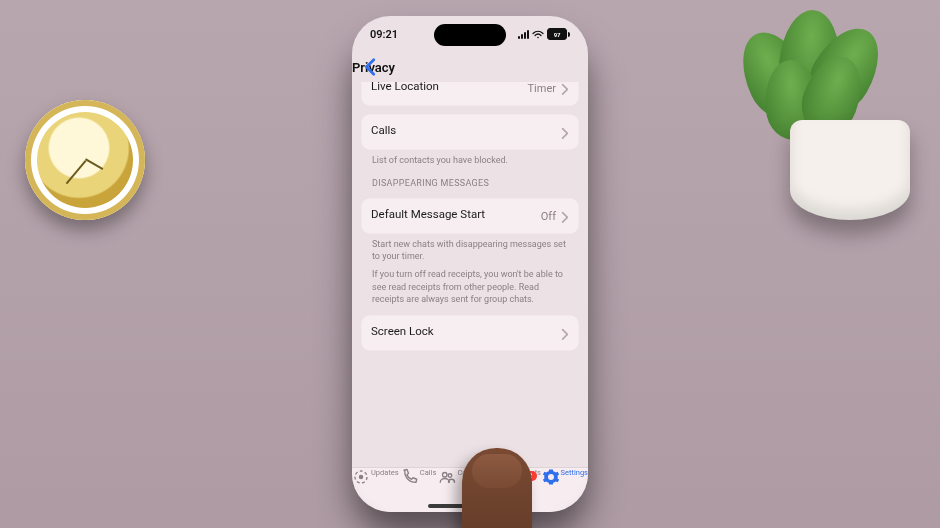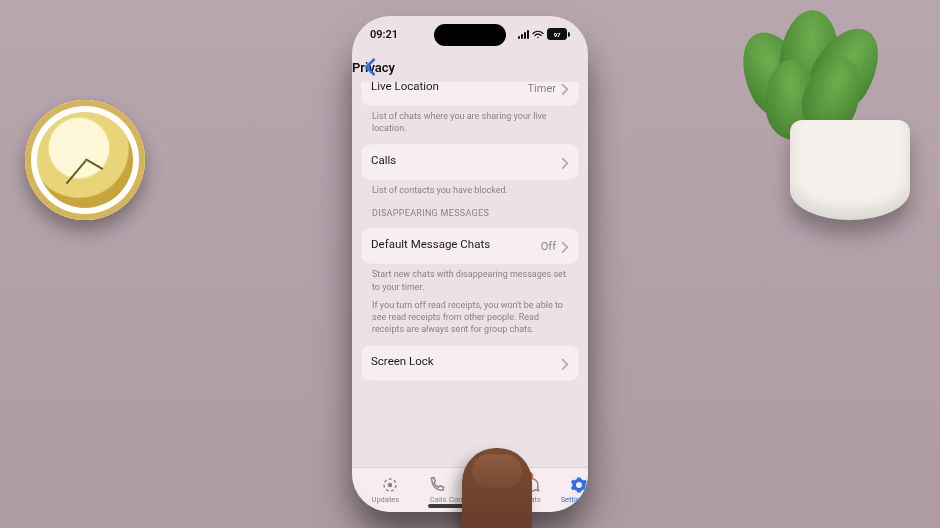--- a/index.html
+++ b/index.html
@@ -47,21 +47,21 @@
   .row .value{font-size:11px;color:#8a8086;}
   .row .tail{display:flex;align-items:center;gap:5px;}
   .chev{width:8px;height:10px;}
   .chev svg{display:block;stroke:#b2a7ac;}
   .toggle{width:32px;height:18px;border-radius:10px;background:#d9cfd3;position:relative;}
   .toggle::after{content:"";position:absolute;left:2px;top:2px;width:14px;height:14px;border-radius:50%;background:#fff;box-shadow:0 1px 2px rgba(0,0,0,.25);}
   .caption{font-size:9px;line-height:1.35;color:#8a8086;padding:4px 11px 2px;}
   .section-title{font-size:9px;letter-spacing:.3px;color:#8a8086;padding:10px 11px 2px;}
   
   .tabbar{position:absolute;left:0;right:0;bottom:0;height:44px;display:flex;border-top:1px solid rgba(0,0,0,.1);background:rgba(247,238,241,.92);backdrop-filter:blur(4px);}
-  .tab{flex:1;display:flex;flex-direction:column;align-items:flex-end;justify-content:center;gap:1px;color:#8a8086;font-size:7.5px;position:relative;}
+  .tab{flex:1;display:flex;flex-direction:row;align-items:flex-start;justify-content:center;gap:1px;color:#8a8086;font-size:7.5px;position:relative;}
   .tab.active{color:#2f6fed;}
   .tab svg{width:18px;height:18px;}
   .badge{position:absolute;top:3px;left:54%;min-width:10px;height:10px;padding:0 2px;border-radius:6px;background:#ff3b30;color:#fff;font-size:7px;font-weight:700;display:flex;align-items:center;justify-content:center;}
   .home-ind{position:absolute;left:50%;bottom:4px;transform:translateX(-50%);width:84px;height:4px;border-radius:3px;background:#1b1b1b;opacity:.85;z-index:30;}
 </style>
 </head>
 <body>
 
 <div class="scene">
 
@@ -123,41 +123,40 @@
               <span class="tail">
                 <span class="value">Timer</span>
                 <span class="chev">
                     <svg viewBox="0 0 10 16" fill="none" stroke-width="2" stroke-linecap="round" stroke-linejoin="round">
                       <polyline points="2 2 8 8 2 14"></polyline>
                     </svg>
                   </span>
               </span>
             </div>
           </div>
-          <div class="caption">List of chats where you are sharing your live location.</div>
 
           <div class="card">
             <div class="row">
               <span class="label">Calls</span>
               <span class="tail">
                   <span class="chev">
                     <svg viewBox="0 0 10 16" fill="none" stroke-width="2" stroke-linecap="round" stroke-linejoin="round">
                       <polyline points="2 2 8 8 2 14"></polyline>
                     </svg>
                   </span>
                 </span>
             </div>
           </div>
 
           <div class="caption">List of contacts you have blocked.</div>
 
           <div class="section-title">DISAPPEARING MESSAGES</div>
           <div class="card">
             <div class="row">
-              <span class="label">Default Message Chats</span>
+              <span class="label">Default Message Start</span>
               <span class="tail">
                 <span class="value">Off</span>
                 <span class="chev">
                     <svg viewBox="0 0 10 16" fill="none" stroke-width="2" stroke-linecap="round" stroke-linejoin="round">
                       <polyline points="2 2 8 8 2 14"></polyline>
                     </svg>
                   </span>
               </span>
             </div>
           </div>

